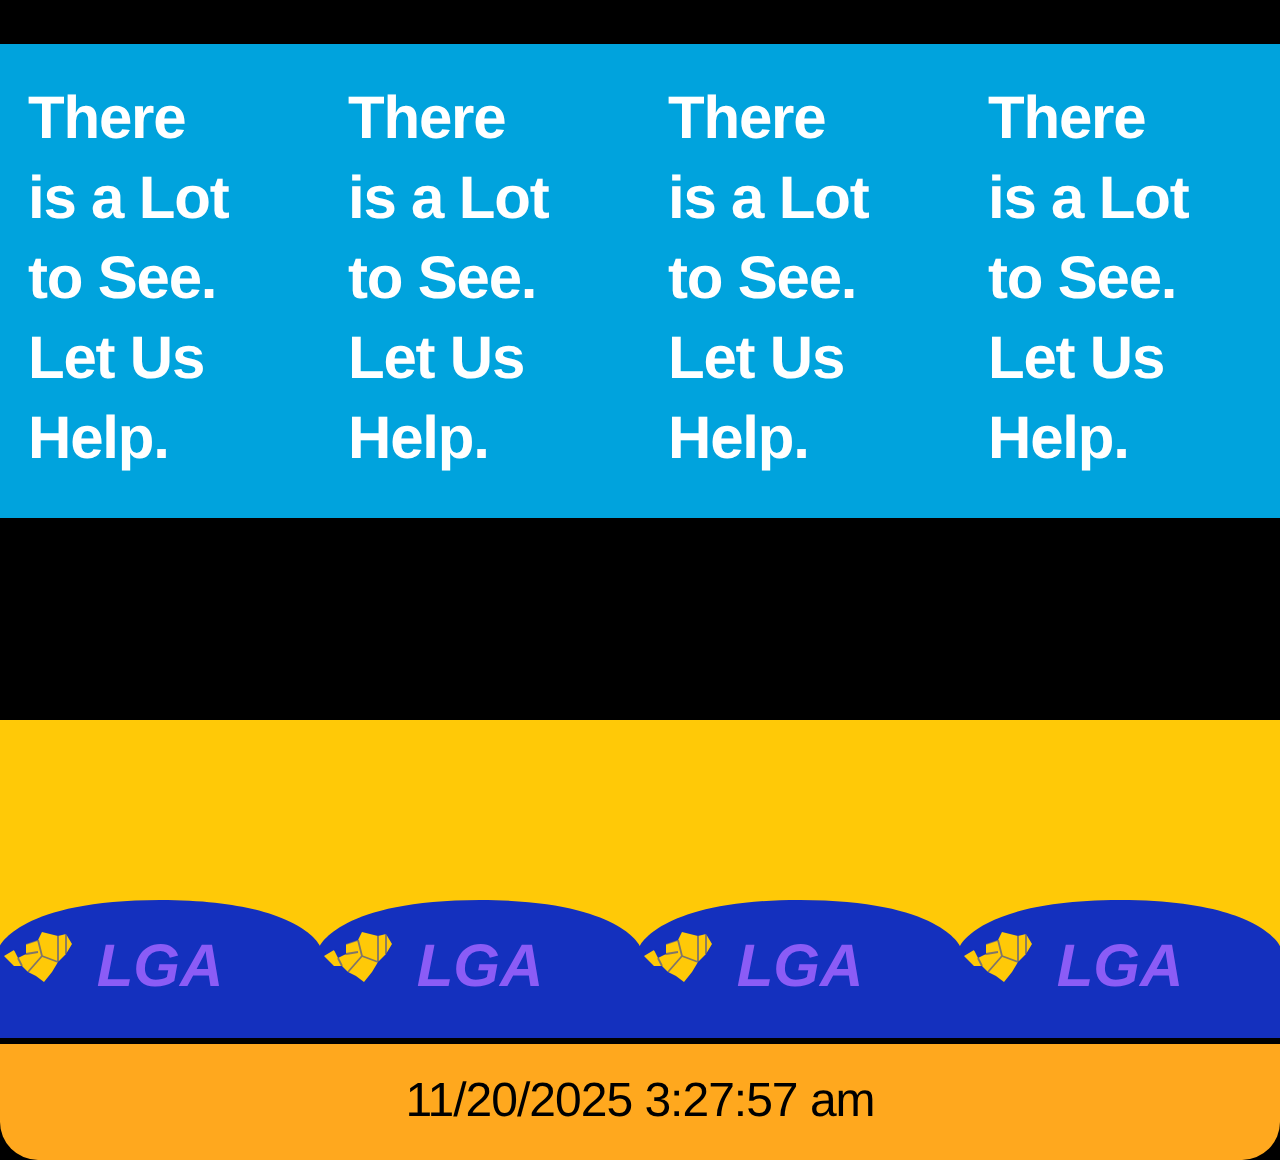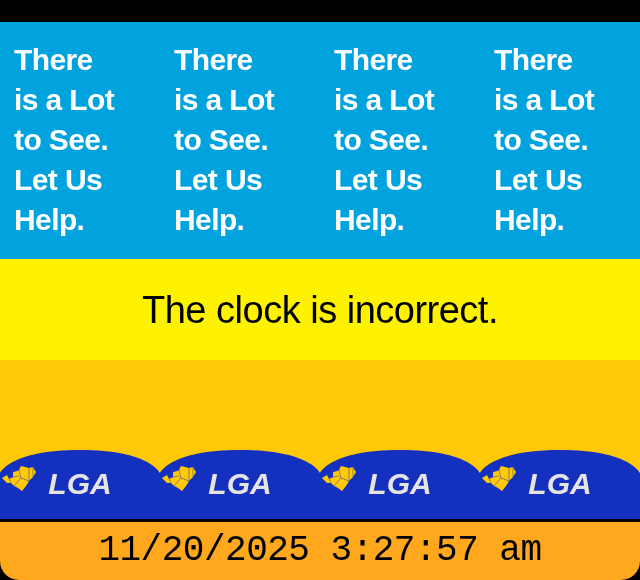--- a/index.html
+++ b/index.html
@@ -131,21 +131,21 @@
   .logo-cell:nth-child(4) { left: 480px; }
 
   .ny-icon {
     display: block;
     width: 42px;
     height: 30px;
     margin-right: 2px;
     flex: none;
   }
   .lga-word {
-    color: #e5e5e5;
+    color: #8b5cf6;
     font-family: "Liberation Sans", sans-serif;
     font-weight: bold;
     font-style: italic;
     font-size: 30px;
     line-height: 30px;
     letter-spacing: 0px;
     white-space: nowrap;
   }
 
   
@@ -165,23 +165,23 @@
     top: 522px;
     width: 640px;
     height: 58px;
     background: #FFA81E;
     display: flex;
     align-items: center;
     justify-content: center;
   }
   .clock-text {
     color: #000000;
-    font-family: Liberation Mono, monospace;
+    font-family: Liberation Sans, sans-serif;
     font-weight: normal;
-    font-size: 36px;
+    font-size: 24px;
     line-height: 40px;
     letter-spacing: -0.5px;
     white-space: nowrap;
   }
 </style>
 </head>
 <body>
 
 <div id="screen">
 
@@ -211,23 +211,20 @@
     </div>
     <div class="promo-col">
       <div class="promo-line">There</div>
       <div class="promo-line">is a Lot</div>
       <div class="promo-line">to See.</div>
       <div class="promo-line">Let Us</div>
       <div class="promo-line">Help.</div>
     </div>
   </div>
 
-  <div class="alert-band">
-    <div class="alert-text">The clock is incorrect.</div>
-  </div>
 
   <div class="amber-band"></div>
 
   <div class="logo-strip">
     <svg width="640" height="162" viewBox="0 0 640 162" aria-hidden="true">
       <path d="M0,113
                C 0,113 10,90 80,90
                C 150,90 160,113 160,113
                C 160,113 170,90 240,90
                C 310,90 320,113 320,113

